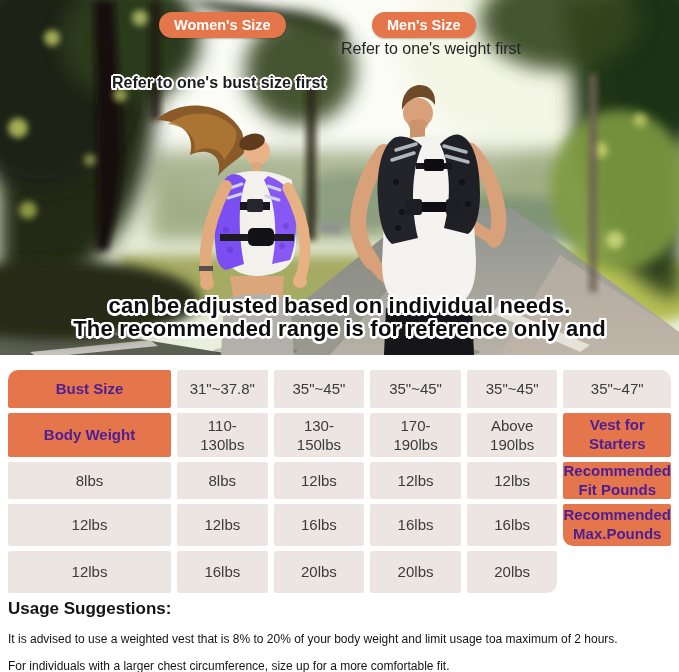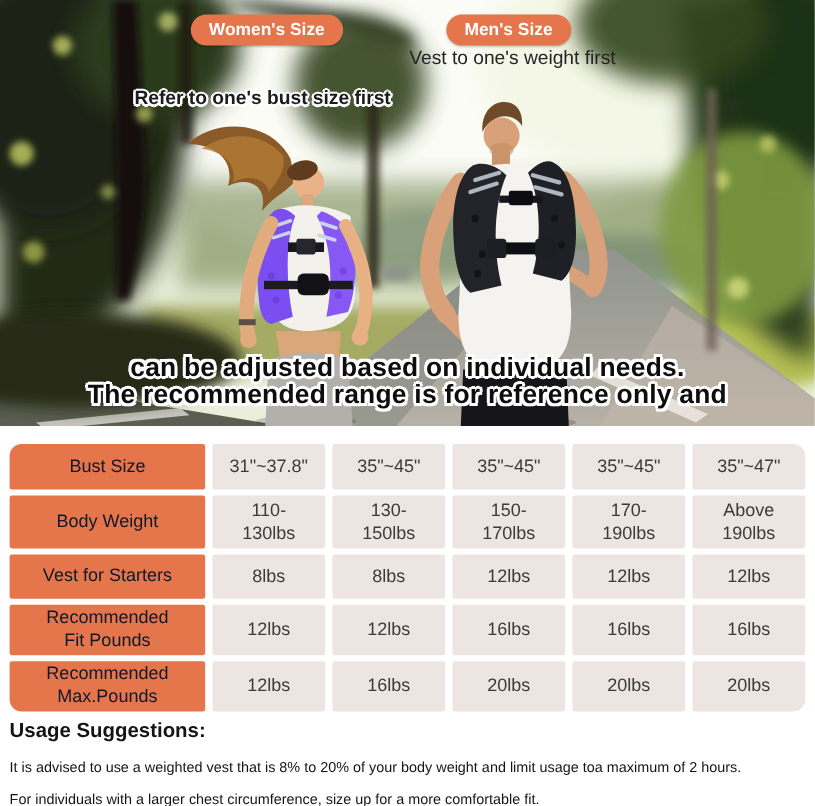--- a/index.html
+++ b/index.html
@@ -29,21 +29,21 @@
     text-shadow: 2.5px 0 0 #fff, -2.5px 0 0 #fff, 0 2.5px 0 #fff, 0 -2.5px 0 #fff,
                  2px 2px 0 #fff, -2px 2px 0 #fff, 2px -2px 0 #fff, -2px -2px 0 #fff; }
 
   
   .size-table { margin:15px 8px 0 8px; display:grid;
     grid-template-columns:163px repeat(5, 1fr);
     grid-template-rows:38px 44px 37px 42px 42px;
     column-gap:6px; row-gap:5px; }
   .cell { display:flex; align-items:center; justify-content:center; text-align:center;
           white-space:pre-line; border-radius:2px; }
-  .th { background:#E5764B; color:#0f172a; font-weight:normal; font-size:15px; line-height:1.25; }
+  .th { background:#E5764B; color:#4c1d95; font-weight:bold; font-size:15px; line-height:1.25; }
   .td { background:#EDE5E1; color:#3b3b3b; font-size:15px; line-height:1.3; }
   .c-tl { border-top-left-radius:10px; }
   .c-tr { border-top-right-radius:10px; }
   .c-bl { border-bottom-left-radius:10px; }
   .c-br { border-bottom-right-radius:10px; }
 
   
   .usage { margin:6px 8px 0 8px; color:#141414; }
   .usage-title { font-size:17px; font-weight:bold; margin-bottom:3px; }
   .usage-line { font-size:12px; line-height:1.17;margin-top:13px; }
@@ -198,43 +198,41 @@
           <rect x="408" y="202" width="54" height="10" fill="#0f0f13"></rect>
           <rect x="406" y="199" width="16" height="16" rx="3" fill="#1d1d24"></rect>
           <rect x="446" y="199" width="16" height="16" rx="3" fill="#1d1d24"></rect>
         </g>
       </g>
     </svg>
 
     <div class="badge badge-men">Men's Size</div>
     <div class="badge badge-women">Women's Size</div>
     <div class="subtitle subtitle-women">Refer to one's bust size first</div>
-    <div class="subtitle subtitle-men">Vest to one's weight first</div>
+    <div class="subtitle subtitle-men">Refer to one's weight first</div>
     <div class="overlay-note">
       <div>can be adjusted based on individual needs.</div>
       <div>The recommended range is for reference only and</div>
     </div>
   </div>
 
   <div class="size-table">
 
     <div class="cell th c-tl">Bust Size</div>
     <div class="cell td">31"~37.8"</div>
     <div class="cell td">35"~45"</div>
     <div class="cell td">35"~45"</div>
     <div class="cell td">35"~45"</div>
     <div class="cell td c-tr">35"~47"</div>
 
     <div class="cell th">Body Weight</div>
     <div class="cell td">110-
 130lbs</div>
     <div class="cell td">130-
 150lbs</div>
-    <div class="cell td">150-
-170lbs</div>
     <div class="cell td">170-
 190lbs</div>
     <div class="cell td">Above
 190lbs</div>
 
     <div class="cell th">Vest for Starters</div>
     <div class="cell td">8lbs</div>
     <div class="cell td">8lbs</div>
     <div class="cell td">12lbs</div>
     <div class="cell td">12lbs</div>

